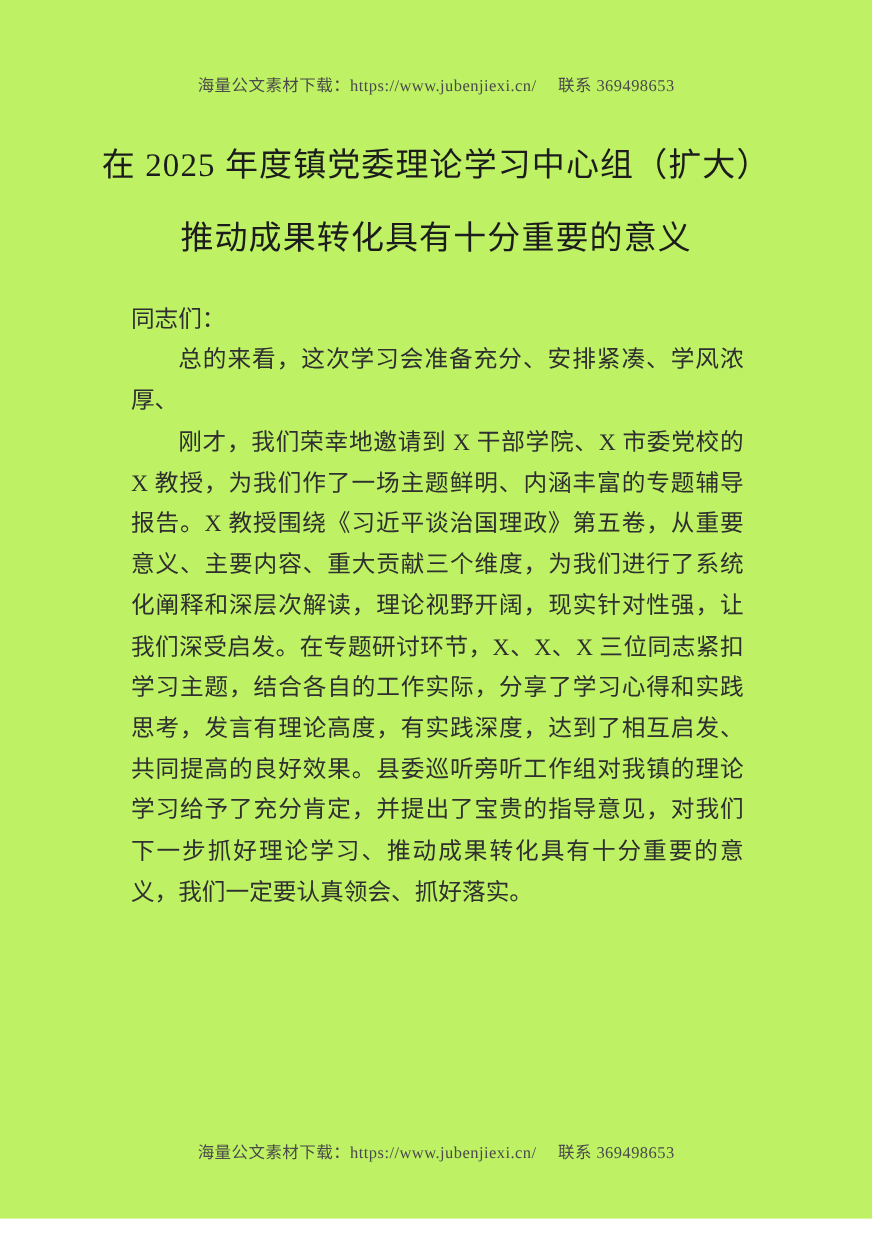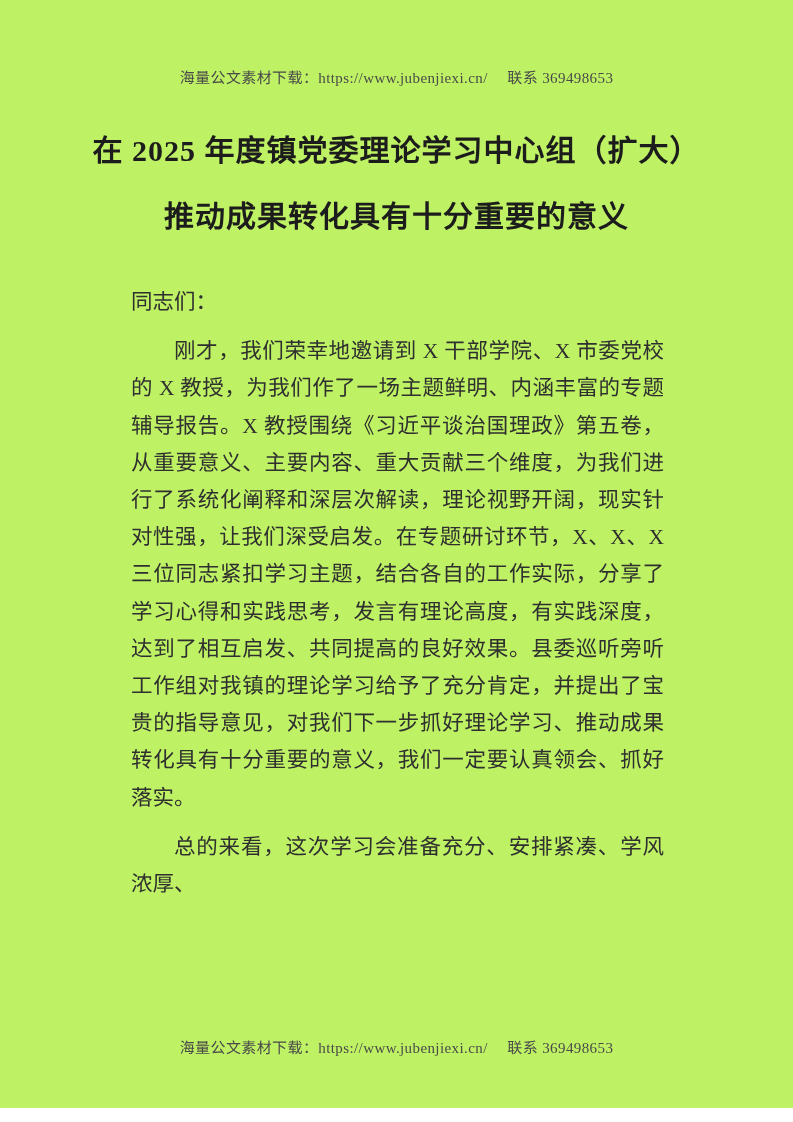--- a/index.html
+++ b/index.html
@@ -29,57 +29,57 @@
   .watermark.header { top: 66px; }
   .watermark.footer { top: 1036px; }
   .doc-title {
     position: absolute;
     top: 118px;
     left: 50px;
     right: 50px;
     margin: 0;
     text-align: center;
     font-size: 30px;
-    font-weight: 700;
+    font-weight: 400;
     line-height: 66px;
     letter-spacing: 1px;
     color: #1c1c1c;
   }
   .doc-title .title-line { display: block; }
   .doc-body {
     position: absolute;
     top: 272px;
     left: 119px;
     width: 557px;
     font-size: 21.5px;
     line-height: 37.2px;
     text-align: justify;
     color: #2f2f2f;
   }
   .doc-body p {
-    margin: 12px;
+    margin: 0;
     padding: 0;
   }
   .doc-body p.indent {
     text-indent: 2em;
   }
 </style>
 </head>
 <body>
 
 <div class="page">
 
   <div class="watermark header">海量公文素材下载：https://www.jubenjiexi.cn/　 联系 369498653</div>
 
   <h1 class="doc-title">
     <span class="title-line">在 2025 年度镇党委理论学习中心组（扩大）</span>
     <span class="title-line">推动成果转化具有十分重要的意义</span>
   </h1>
 
   <div class="doc-body">
     <p class="salutation">同志们：</p>
+    <p class="indent">总的来看，这次学习会准备充分、安排紧凑、学风浓厚、</p>
     <p class="indent">刚才，我们荣幸地邀请到 X 干部学院、X 市委党校的 X 教授，为我们作了一场主题鲜明、内涵丰富的专题辅导报告。X 教授围绕《习近平谈治国理政》第五卷，从重要意义、主要内容、重大贡献三个维度，为我们进行了系统化阐释和深层次解读，理论视野开阔，现实针对性强，让我们深受启发。在专题研讨环节，X、X、X 三位同志紧扣学习主题，结合各自的工作实际，分享了学习心得和实践思考，发言有理论高度，有实践深度，达到了相互启发、共同提高的良好效果。县委巡听旁听工作组对我镇的理论学习给予了充分肯定，并提出了宝贵的指导意见，对我们下一步抓好理论学习、推动成果转化具有十分重要的意义，我们一定要认真领会、抓好落实。</p>
-    <p class="indent">总的来看，这次学习会准备充分、安排紧凑、学风浓厚、</p>
   </div>
 
   <div class="watermark footer">海量公文素材下载：https://www.jubenjiexi.cn/　 联系 369498653</div>
 
 </div>
 
 </body></html>

